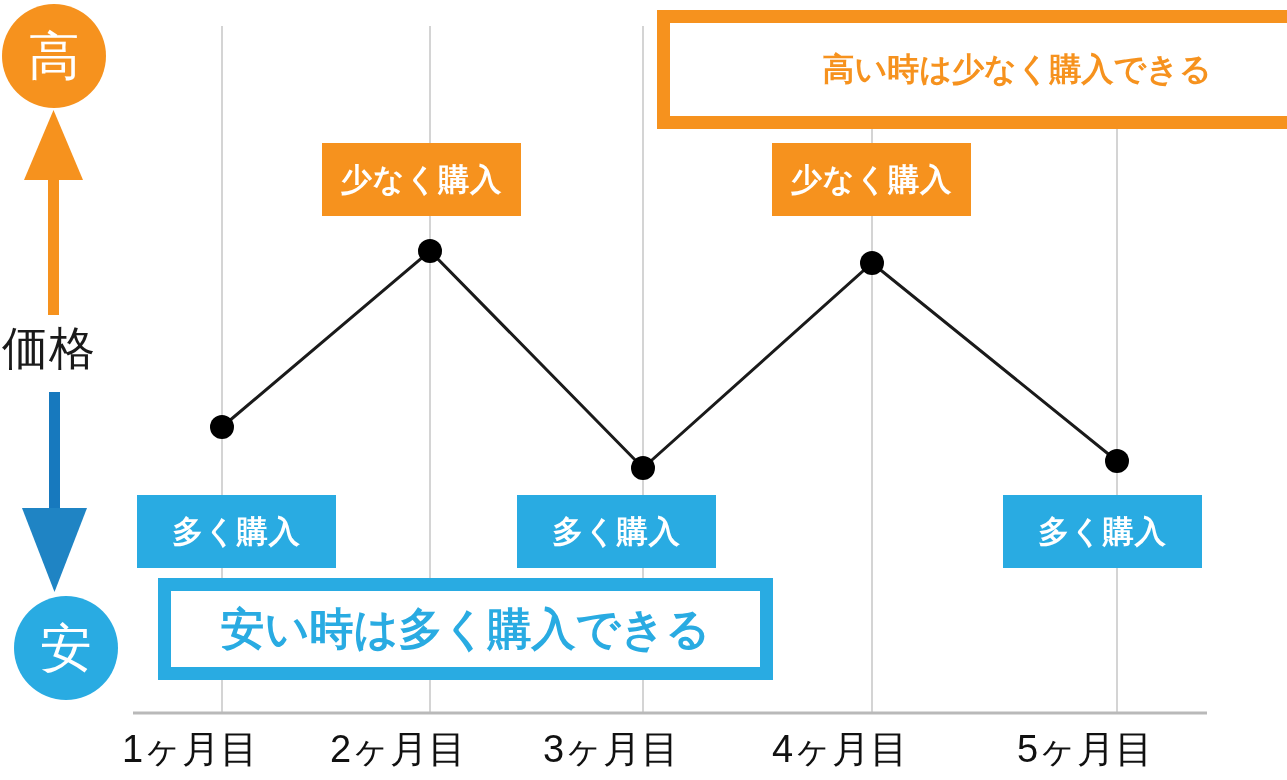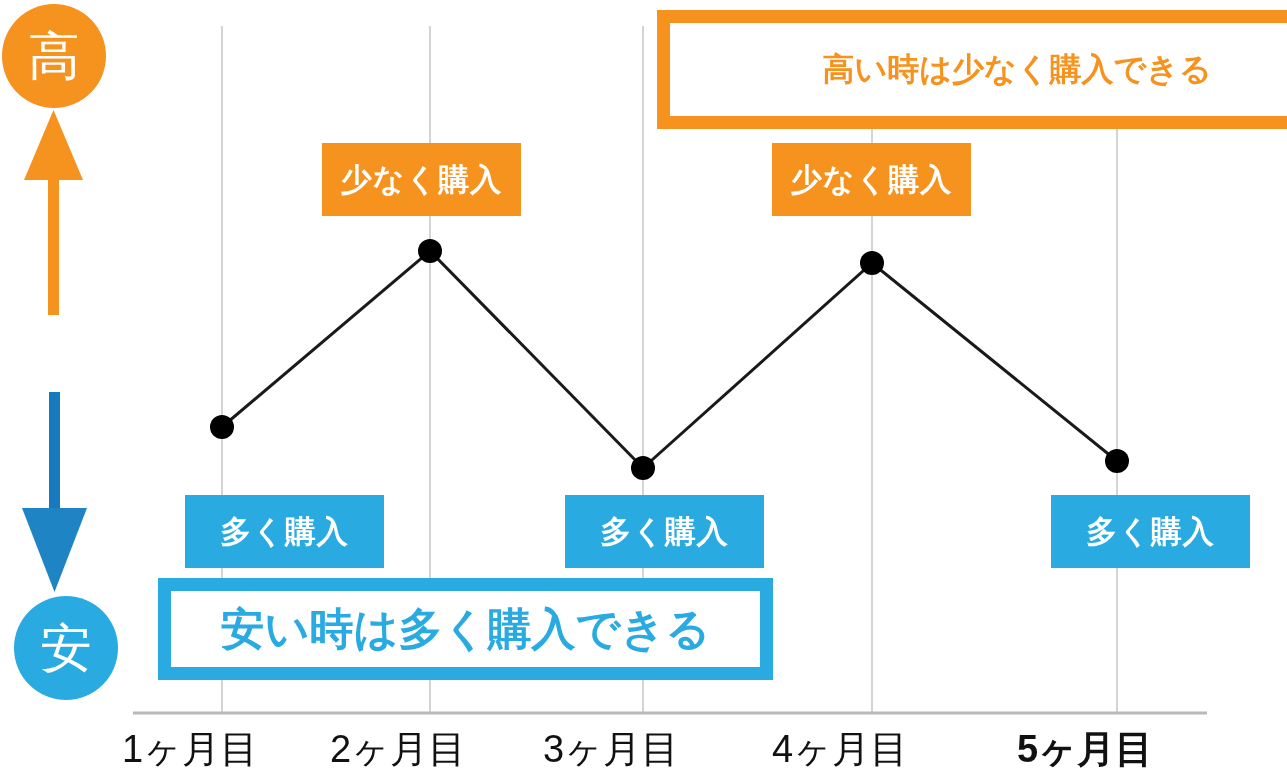--- a/index.html
+++ b/index.html
@@ -59,21 +59,21 @@
     display: flex;
     align-items: center;
     justify-content: center;
     color: #ffffff;
     font-weight: bold;
     font-size: 31px;
     letter-spacing: 1px;
     white-space: nowrap;
   }
   .tag-orange { background: #F6921E; font-family: Liberation Mono, monospace; }
-  .tag-blue   { background: #29ABE2; margin-left: 48px; }
+  .tag-blue   { background: #29ABE2; }
 
   
   .callout {
     position: absolute;
     background: #ffffff;
     display: flex;
     align-items: center;
     justify-content: center;
     font-weight: bold;
     white-space: nowrap;
@@ -140,34 +140,35 @@
       <circle cx="643" cy="468" r="12"></circle>
       <circle cx="872" cy="263" r="12"></circle>
       <circle cx="1117" cy="461" r="12"></circle>
     </g>
   </svg>
 
   <div class="scale-circle" id="circle-high">高</div>
 
   <div class="scale-circle" id="circle-low">安</div>
 
+  <div id="price-axis-label">価格</div>
 
   <div class="tag tag-blue" style="left:137px; top:495px; width:199px; height:73px;">多く購入</div>
 
   <div class="tag tag-orange" style="left:322px; top:143px; width:199px; height:73px;">少なく購入</div>
 
   <div class="tag tag-blue" style="left:517px; top:495px; width:199px; height:73px;">多く購入</div>
 
   <div class="tag tag-orange" style="left:772px; top:143px; width:199px; height:73px;">少なく購入</div>
 
   <div class="tag tag-blue" style="left:1003px; top:495px; width:199px; height:73px;">多く購入</div>
 
   <div class="callout" id="callout-high">高い時は少なく購入できる</div>
 
   <div class="callout" id="callout-low">安い時は多く購入できる</div>
 
   <div class="x-tick" style="left:122px;">1ヶ月目</div>
   <div class="x-tick" style="left:330px;">2ヶ月目</div>
   <div class="x-tick" style="left:543px;">3ヶ月目</div>
   <div class="x-tick" style="left:772px;">4ヶ月目</div>
-  <div class="x-tick" style="left:1017px;font-weight:bold;">5ヶ月目</div>
+  <div class="x-tick" style="left:1017px;">5ヶ月目</div>
 
 </div>
 
 </body></html>

